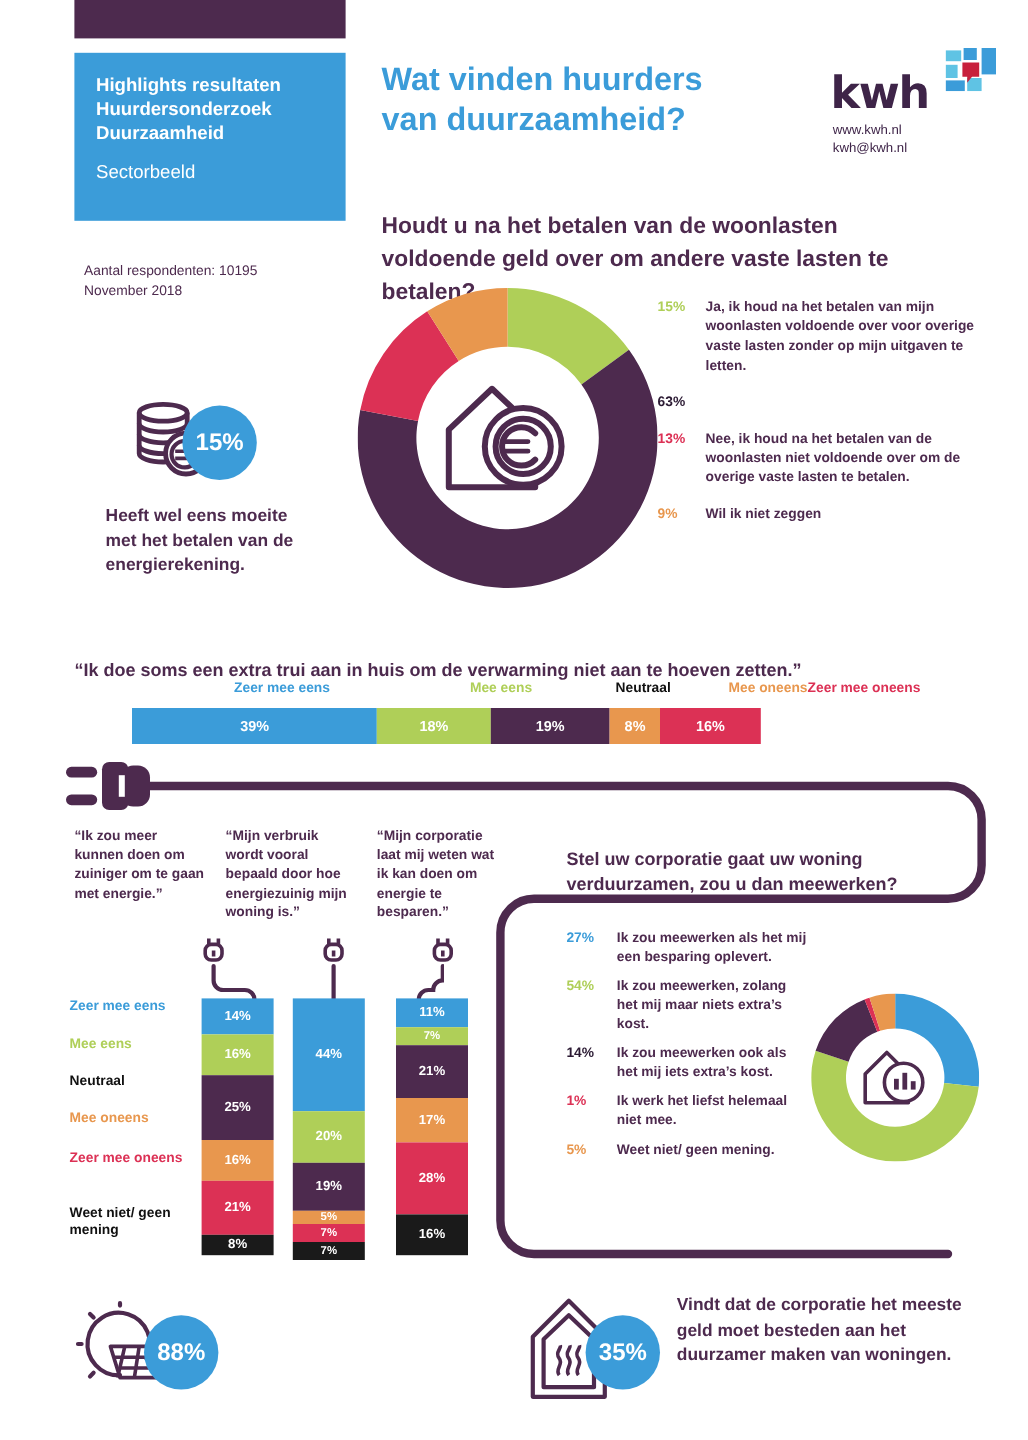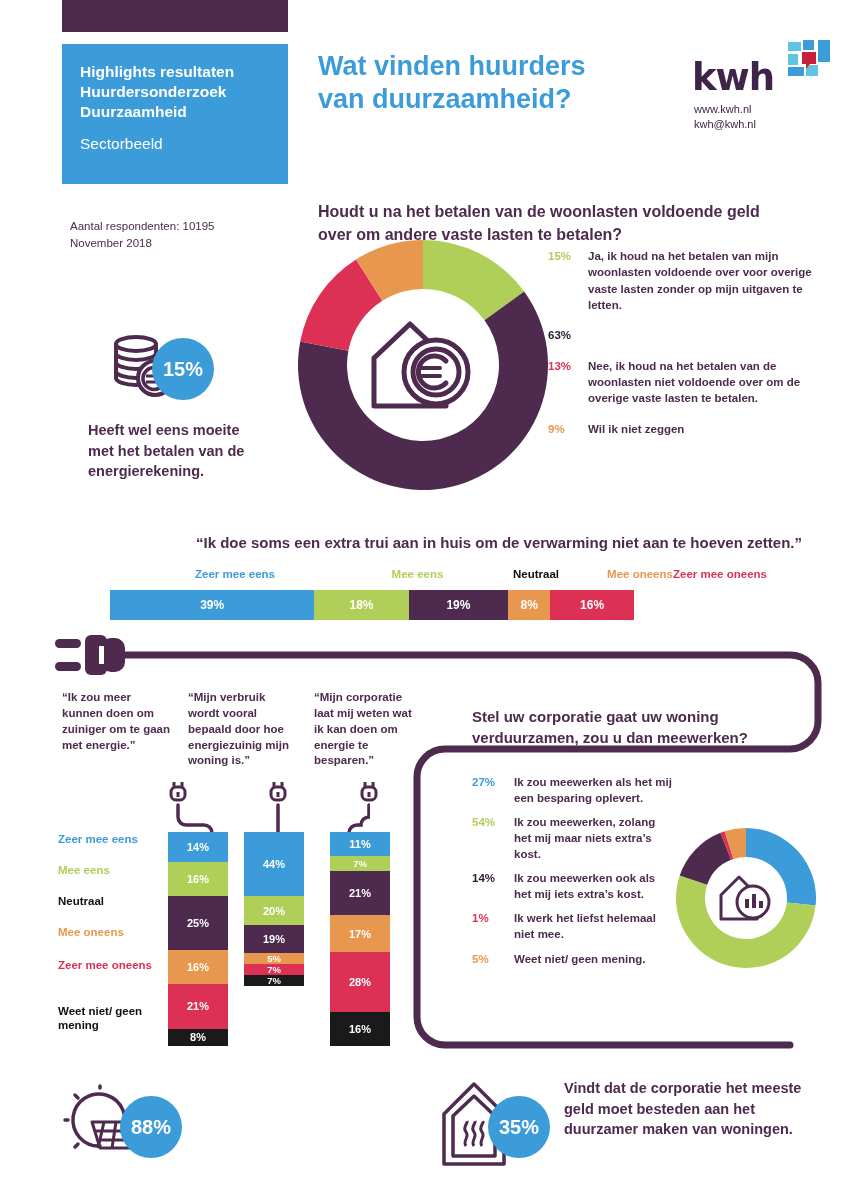--- a/index.html
+++ b/index.html
@@ -23,36 +23,36 @@
 
   
   #logo{left:692px;top:40px;width:140px;height:92px;}
   #logo .word{position:absolute;left:0;top:16px;font-size:37px;font-weight:bold;
         letter-spacing:-1px;color:#3E2448;font-family:"DejaVu Sans",sans-serif;text-align:center;}
   #logo .tiles{position:absolute;left:96px;top:0;width:42px;height:36px;}
   #logo .url{position:absolute;left:2px;top:62px;font-size:11px;line-height:1.35;
         color:#3E2448;font-weight:normal;}
 
   
-  #q1-title{left:318px;top:175px;width:470px;font-size:16px;font-weight:bold;
-        line-height:1.45;color:#4D2A4E;margin-top:25px;}
+  #q1-title{left:318px;top:175px;width:470px;font-size:19px;font-weight:bold;
+        line-height:1.45;color:#4D2A4E;}
 
   #donut1{left:298px;top:240px;width:250px;height:250px;}
   #donut1 .hole{position:absolute;left:50px;top:50px;width:150px;height:150px;
         border-radius:50%;background:#fff;}
   #donut1 .icon{position:absolute;left:68px;top:70px;width:114px;height:110px;}
 
   #legend1{left:548px;top:248px;width:290px;}
   #legend1 .row{display:flex;margin-bottom:14px;}
   #legend1 .pc{width:40px;flex:0 0 40px;font-size:11.5px;font-weight:bold;
         text-align:left;line-height:1.42;}
   #legend1 .tx{font-size:11.5px;font-weight:bold;line-height:1.42;color:#4D2A4E;}
 
   
-  #quote1{left:62px;top:534px;width:740px;text-align:right;font-size:15px;
+  #quote1{left:62px;top:550px;width:740px;text-align:left;font-size:15px;
         font-weight:bold;color:#4D2A4E;}
   #barlabels{left:110px;top:568px;width:640px;height:20px;}
   #barlabels span{position:absolute;font-size:11.5px;font-weight:bold;
         text-align:center;}
   #stacked-bar{left:110px;top:590px;width:524px;height:30px;display:flex;}
   #stacked-bar .seg{display:flex;align-items:center;justify-content:center;
         color:#fff;font-size:12px;font-weight:bold;}
 
   
   #cord{left:55px;top:630px;width:790px;height:420px;pointer-events:none;}
@@ -62,21 +62,21 @@
         line-height:1.38;color:#4D2A4E;}
   #stmt1{left:62px;} #stmt2{left:188px;} #stmt3{left:314px;}
 
   .plugicon{position:absolute;top:780px;width:26px;height:26px;}
   #plug1{left:165px;} #plug2{left:265px;} #plug3{left:356px;}
 
   #catlabels{left:58px;top:832px;width:110px;}
   #catlabels div{font-size:11.5px;font-weight:bold;line-height:1.22;}
   .col{position:absolute;width:60px;}
   #col1{left:168px;top:832px;height:214px;}
-  #col2{left:244px;top:832px;height:154px;}
+  #col2{left:244px;top:832px;height:218px;}
   #col3{left:330px;top:832px;height:214px;justify-content:space-between;}
   .col .seg{display:flex;align-items:center;justify-content:center;color:#fff;
         font-size:11px;font-weight:bold;}
   #q2-title{left:472px;top:706px;width:330px;font-size:15px;font-weight:bold;
         line-height:1.4;color:#4D2A4E;}
   #legend2{left:472px;top:775px;width:200px;}
   #legend2 .row{display:flex;margin-bottom:9px;}
   #legend2 .pc{width:42px;flex:0 0 42px;font-size:11.5px;font-weight:bold;
         line-height:1.36;}
   #legend2 .tx{font-size:11.5px;font-weight:bold;line-height:1.36;color:#4D2A4E;}

